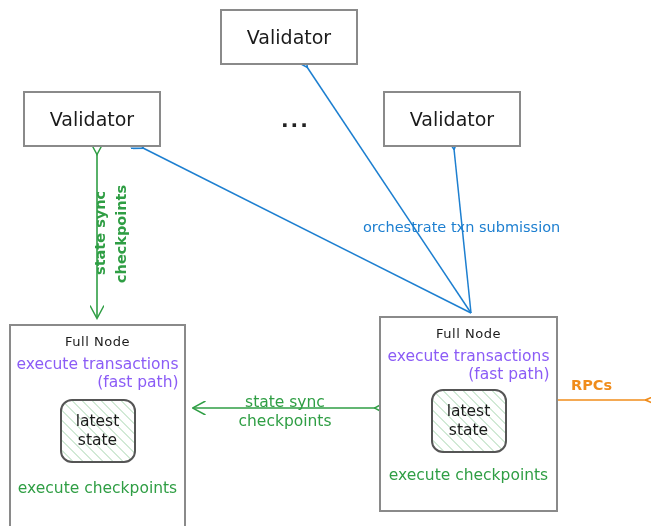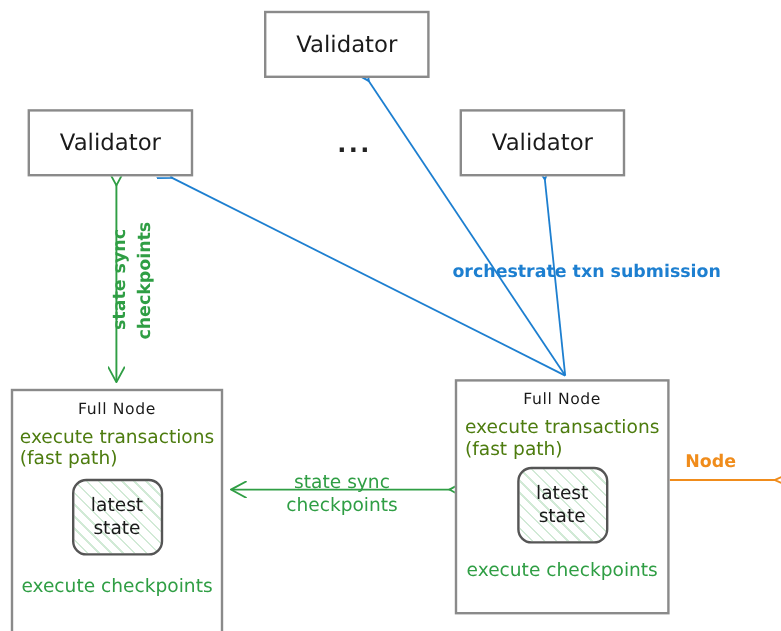--- a/index.html
+++ b/index.html
@@ -10,21 +10,21 @@
   .box-title{font-size:19px;color:#1a1a1a;text-align:center;
              font-family:"DejaVu Sans",sans-serif;}
 
   .vbox{position:absolute;box-sizing:border-box;background:#fff;
         border:2px solid #8a8a8a;display:flex;align-items:center;justify-content:center;}
   .vbox .box-title{font-size:19px;}
 
   .fn{position:absolute;box-sizing:border-box;background:#fff;
       border:2px solid #8a8a8a;display:flex;flex-direction:column;align-items:center;}
   .fn .t{font-size:13px;color:#1a1a1a;margin-top:8px;letter-spacing:.5px;}
-  .fn .blue{color:#4d7c0f;font-size:15.5px;line-height:18px;text-align:left;margin-top:6px;}
+  .fn .blue{color:#8b5cf6;font-size:15.5px;line-height:18px;text-align:right;margin-top:6px;}
   .fn .green{color:#2f9e44;font-size:15.5px;text-align:center;}
 
   .latest{box-sizing:border-box;border:2px solid #555;border-radius:12px;
           background:
             repeating-linear-gradient(45deg,
               rgba(47,158,68,.22) 0px, rgba(47,158,68,.22) 1.4px,
               rgba(255,255,255,0) 1.4px, rgba(255,255,255,0) 7px),
             #ffffff;
           display:flex;flex-direction:column;align-items:center;justify-content:center;
           font-size:15.5px;color:#1a1a1a;line-height:19px;}
@@ -86,26 +86,26 @@
 
   <div class="vbox" style="left:383px;top:91px;width:138px;height:56px;">
     <span class="box-title">Validator</span>
   </div>
 
   <div class="lbl dots" style="left:281px;top:108px;">...</div>
 
   <div class="vlbl" style="left:92px;top:275px;">state sync</div>
   <div class="vlbl" style="left:113px;top:283px;">checkpoints</div>
 
-  <div class="lbl blue" style="left:377px;top:219px;font-weight:bold;">orchestrate txn submission</div>
+  <div class="lbl blue" style="left:363px;top:219px;">orchestrate txn submission</div>
 
   <div class="lbl green ctr" style="left:232px;top:393px;width:106px;">state sync</div>
   <div class="lbl green ctr" style="left:232px;top:412px;width:106px;">checkpoints</div>
 
-  <div class="lbl orange" style="left:571px;top:377px;">Node</div>
+  <div class="lbl orange" style="left:571px;top:377px;">RPCs</div>
 
   <div class="fn" style="left:9px;top:324px;width:177px;height:206px;">
     <div class="t">Full Node</div>
     <div class="blue">
       <div>execute transactions</div>
       <div>(fast path)</div>
     </div>
     <div class="latest" style="width:76px;height:64px;margin-top:8px;">
       <div>latest</div>
       <div>state</div>

